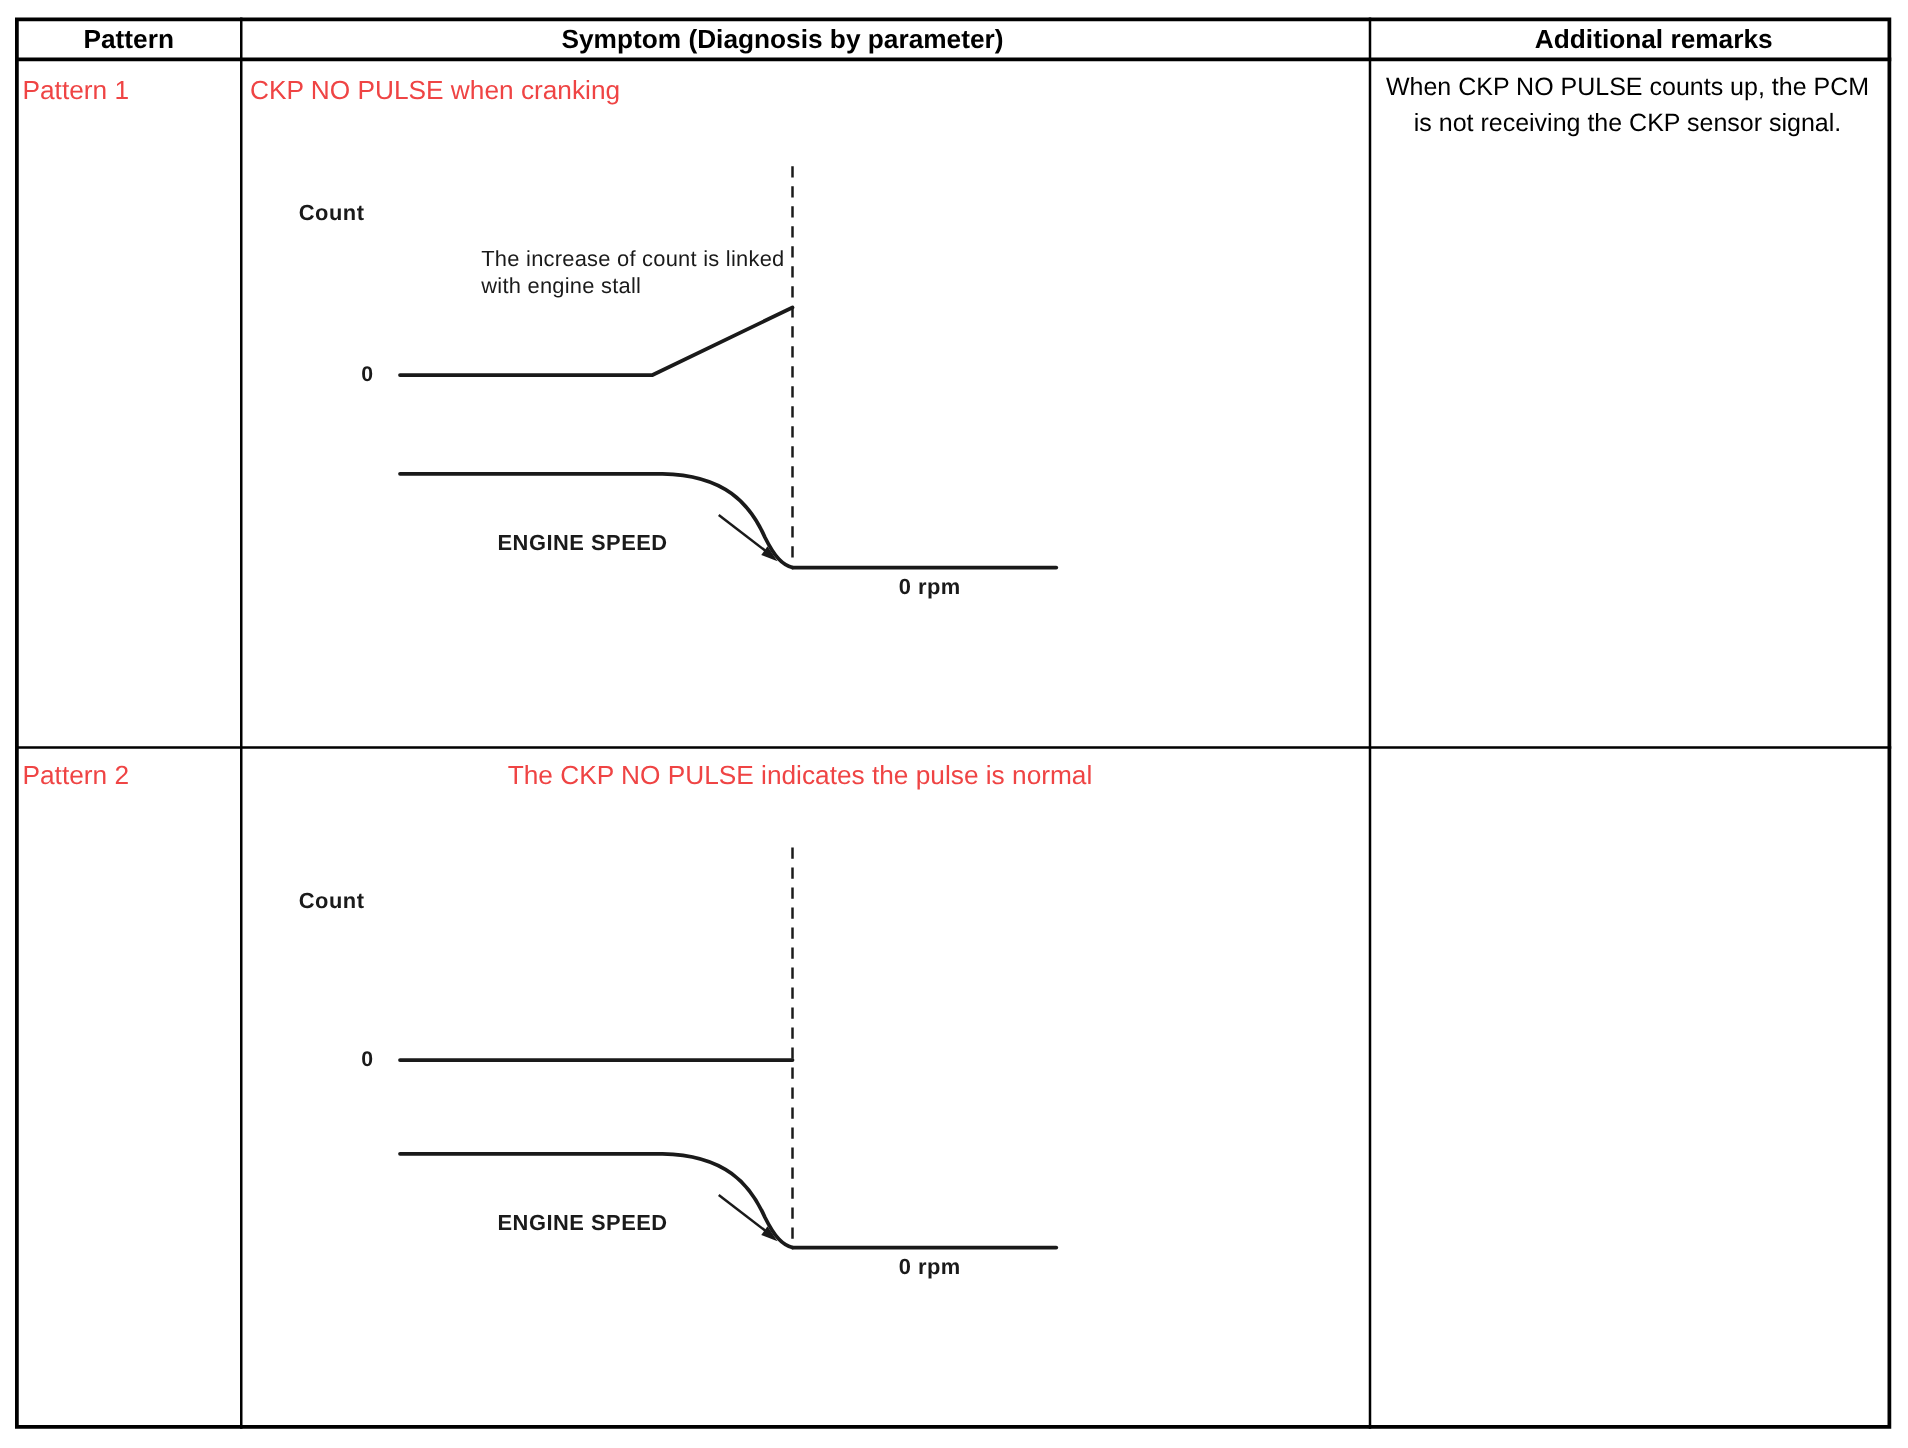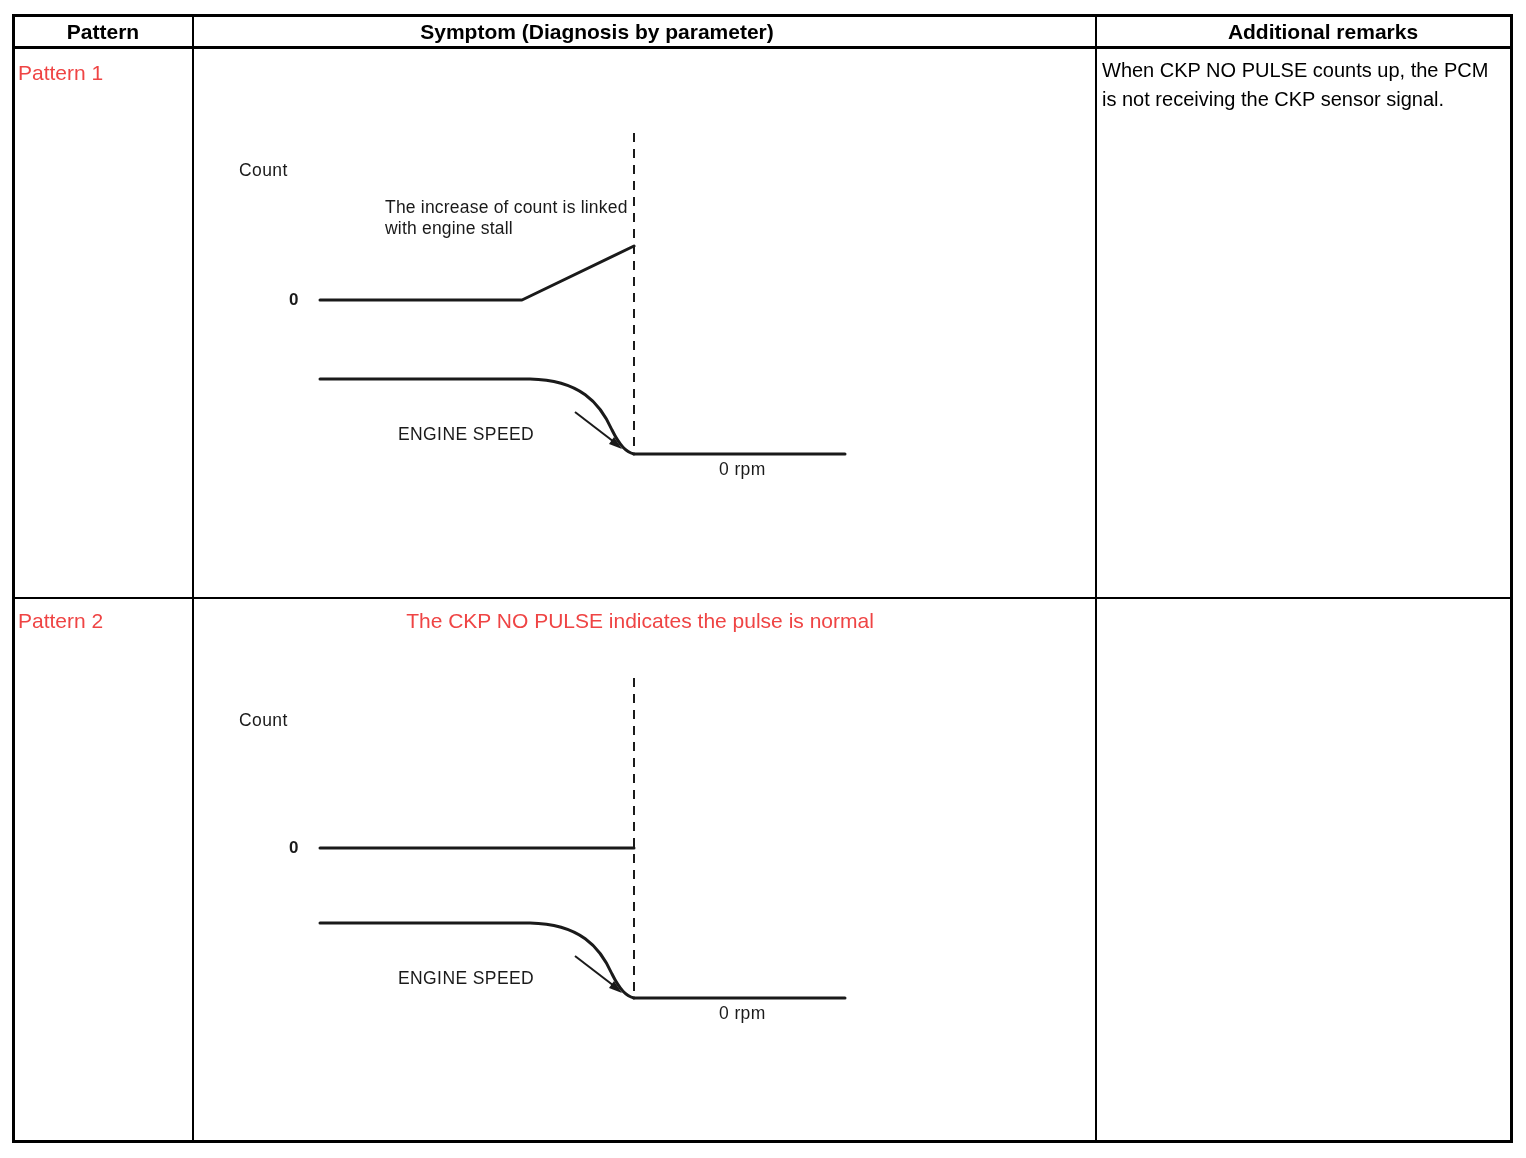--- a/index.html
+++ b/index.html
@@ -66,21 +66,21 @@
   
   .hdr {
     position: absolute;
     top: 20px;
     font-size: 21px;
     font-weight: bold;
     text-align: center;
     letter-spacing: 0px;
   }
   .hdr-pattern { left: 14px;  width: 178px; }
-  .hdr-symptom { left: 179px; width: 836px; text-align: center; }
+  .hdr-symptom { left: 208px; width: 836px; text-align: center; }
   .hdr-remarks { left: 1097px; width: 452px; }
 
   
   .cell-text {
     position: absolute;
     font-size: 21px;
     line-height: 29px;
     color: #ef4444;
   }
   .pat1-label { left: 18px;  top: 58px;  width: 170px; }
@@ -88,21 +88,21 @@
 
   .sym1-text  { left: 200px; top: 58px;  width: 880px; }
   .sym2-text  { left: 200px; top: 606px; width: 880px; text-align: center; }
 
   .rem-text {
     position: absolute;
     font-size: 20px;
     line-height: 29px;
     width: 400px;
   }
-  .rem1-text { left: 1102px; top: 56px; }
+  .rem1-text { left: 1102px; top: 56px; text-align: center; }
   .rem2-text { left: 1102px; top: 606px; }
 
   
   .diagram {
     position: absolute;
     left: 200px;
     width: 880px;
     height: 400px;
   }
   .diagram-1 { top: 118px; }
@@ -116,21 +116,21 @@
     position: absolute;
     font-size: 17.5px;
     font-weight: normal;
     line-height: 21px;
     letter-spacing: 0.2px;
     color: #1a1a1a;
   }
   .lbl {
     position: absolute;
     font-size: 17.5px;
-    font-weight: normal;
+    font-weight: bold;
     letter-spacing: 0.4px;
     color: #1a1a1a;
   }
   .lbl-zero {
     position: absolute;
     font-size: 17px;
     font-weight: bold;
     color: #1a1a1a;
   }
 </style>
@@ -143,20 +143,21 @@
   <div class="hdr-rule"></div>
   <div class="row-rule"></div>
   <div class="col-rule-1"></div>
   <div class="col-rule-2"></div>
 
   <div class="hdr hdr-pattern">Pattern</div>
   <div class="hdr hdr-symptom">Symptom (Diagnosis by parameter)</div>
   <div class="hdr hdr-remarks">Additional remarks</div>
 
   <div class="cell-text pat1-label">Pattern 1</div>
+  <div class="cell-text sym1-text">CKP NO PULSE when cranking</div>
   <div class="rem-text rem1-text">When CKP NO PULSE counts up, the PCM is not receiving the CKP sensor signal.</div>
 
   <div class="diagram diagram-1">
     <svg width="880" height="400" viewBox="0 0 880 400">
 
       <line x1="434" y1="15" x2="434" y2="337" stroke="#1a1a1a" stroke-width="2" stroke-dasharray="9 7"></line>
 
       <polyline points="120,182 322,182 434,128" fill="none" stroke="#1a1a1a" stroke-width="3" stroke-linejoin="round" stroke-linecap="round"></polyline>
 
       <path d="M 120,261 L 330,261 C 380,262 400,285 412,312 C 420,328 426,334 434,336" fill="none" stroke="#1a1a1a" stroke-width="3" stroke-linecap="round"></path>

